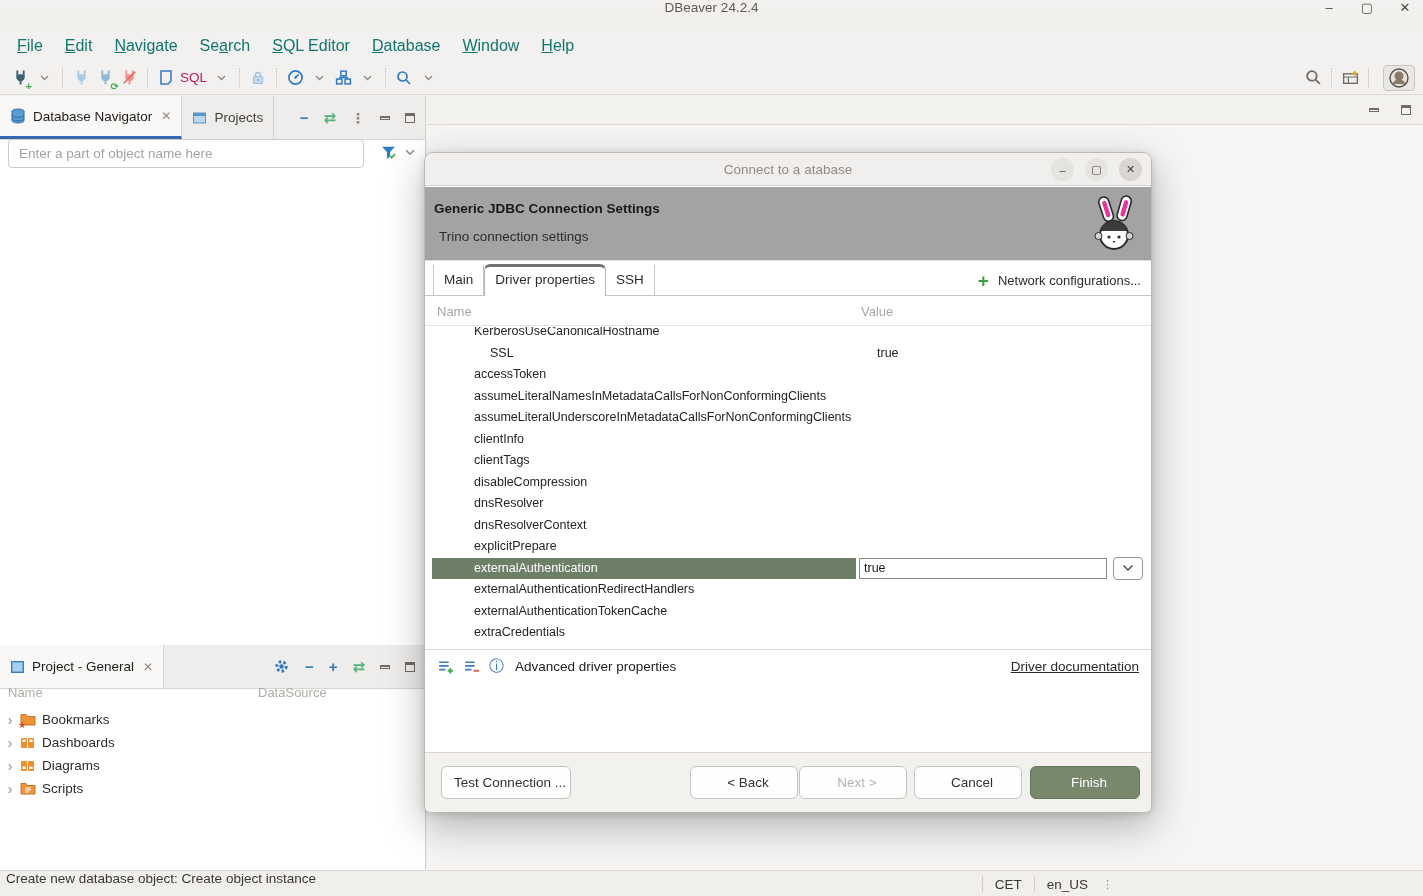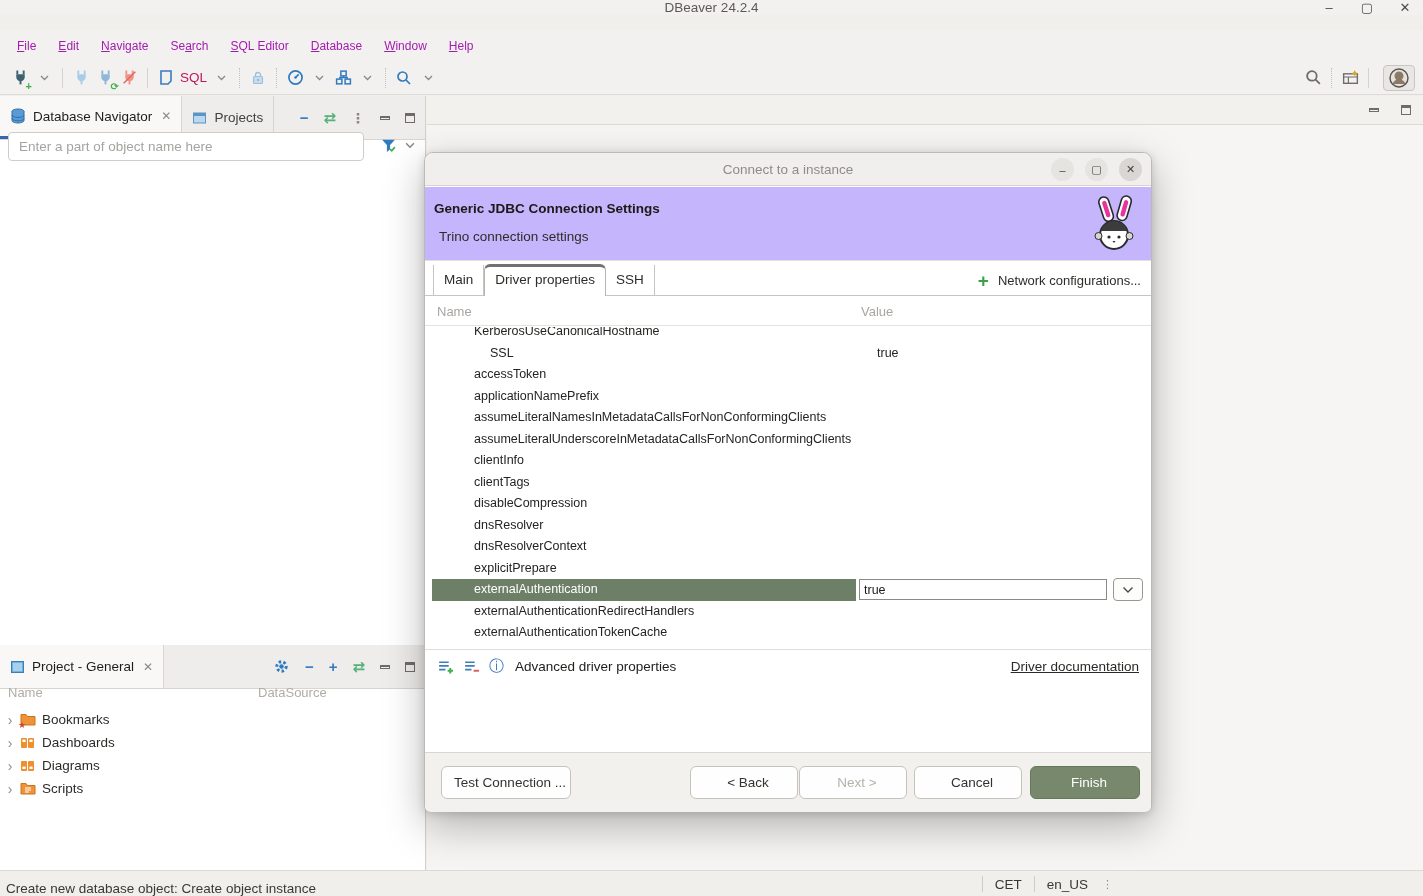--- a/index.html
+++ b/index.html
@@ -14,21 +14,21 @@
   
   .titlebar { position:absolute; top:0; left:0; right:0; height:30; background:#f3f1ef;
     display:flex; align-items:center; justify-content:center; }
   .titlebar .wtitle { color:#5d5a56; font-size:13.5px; }
   .wctrls { position:absolute; right:10px; top:0; height:30; display:flex; align-items:center; gap:22px;
     color:#4c4a47; font-size:13px; }
   .wctrls span { width:16px; text-align:center; cursor:default; }
 
   .menubar { position:absolute; top:30px; left:0; right:0; height:31px; background:#f3f1ef;
     display:flex; align-items:center; padding-left:6px; }
-  .menubar .mitem { padding:0 11px; color:#a21caf; font-size:12px; }
+  .menubar .mitem { padding:0 11px; color:#0f766e; font-size:16px; }
   .menubar .mitem u { text-decoration:underline; }
 
   .toolbar { position:absolute; top:61px; left:0; right:0; height:34px; background:#f3f1ef;
     border-bottom:1px solid #dedbd7; display:flex; align-items:center; padding:0 8px; }
   .tbi { width:24px; height:24px; display:flex; align-items:center; justify-content:center; position:relative; }
   .tbsep { width:1px; height:20px; background:#d6d3cf; margin:0 6px; }
   .tbsepd { width:1px; height:20px; border-left:1px dotted #c6c3bf; margin:0 6px; }
   .sql-label { color:#be185d; font-size:13.5px; margin:0 2px; }
   .plugplus { position:absolute; right:0px; bottom:-1px; color:#3fae4a; font-weight:bold; font-size:11px; line-height:10px; }
   .plugref  { position:absolute; right:-2px; bottom:-2px; color:#3fae4a; font-weight:bold; font-size:10px; line-height:10px; }
@@ -48,55 +48,55 @@
   .ptab { display:flex; align-items:center; gap:7px; padding:0 10px; border-right:1px solid #d8d5d1; font-size:13.5px; color:#44423f; }
   .ptab.active { background:#f9f8f6; color:#1f1d1b; border-bottom:3px solid #3566ae; }
   .ptab .x { color:#8b8884; font-size:12px; margin-left:2px; }
   .ptools { margin-left:auto; display:flex; align-items:center; gap:15px; padding-right:10px; }
   .ico-blue { color:#2f7bc0; font-weight:bold; font-size:15px; line-height:1; }
   .ico-green { color:#53b179; font-weight:bold; font-size:15px; line-height:1; }
   .ico-gray { color:#8a8784; font-weight:bold; font-size:14px; line-height:1; }
   .mini { width:10px; height:4px; border:1px solid #6e6b68; border-top-width:2px; }
   .maxi { width:10px; height:10px; border:1px solid #6e6b68; border-top-width:3px; }
 
-  .filterwrap { position:absolute; top:36px; left:8px; right:8px; height:44px; }
+  .filterwrap { position:absolute; top:43px; left:8px; right:8px; height:44px; }
   .filterwrap input { width:356px; height:29px; border:1px solid #d0cdc9; border-radius:4px; padding:0 10px;
     font-family:inherit; font-size:13.5px; color:#2e2c29; background:#fff; outline:none; }
   .filterwrap input::placeholder { color:#a6a3a0; }
   .filter-icons { position:absolute; right:2px; top:5px; display:flex; align-items:center; gap:8px; }
 
   .projpanel { position:absolute; left:0; right:0; top:549px; bottom:0; background:#fff; }
   .cols { position:absolute; top:33px; left:0; right:0; height:28px; display:flex; align-items:center; color:#b0acа8; }
   .cols .c1 { padding-left:8px; color:#b0aca8; }
   .cols .c2 { position:absolute; left:258px; color:#b0aca8; }
   .tree { position:absolute; top:63px; left:0; right:0; }
   .titem { height:23px; display:flex; align-items:center; gap:5px; padding-left:5px; font-size:13.5px; }
   .titem .chev { color:#8f8c88; font-size:14px; width:10px; text-align:center; }
   .iconwrap { width:17px; height:15px; position:relative; display:flex; align-items:center; }
   .bstar { position:absolute; left:-2px; bottom:-3px; color:#d2452b; font-size:9px; }
 
   
   .statusbar { position:absolute; left:0; right:0; bottom:0; height:26px; background:#f1efec; border-top:1px solid #dcd9d5;
-    display:flex; align-items:flex-end; padding-left:6px; color:#3a3835; font-size:13.5px; }
+    display:flex; align-items:flex-start; padding-left:6px; color:#3a3835; font-size:13.5px; }
   .sb-right { position:absolute; right:311px; top:0; height:26px; display:flex; align-items:center; gap:0; color:#3a3835; }
   .sb-sep { width:1px; height:16px; background:#d0cdc9; margin:0 0; }
   .sb-cell { padding:0 12px; }
   .sb-grip { color:#8a8784; font-size:11px; letter-spacing:-1px; margin-left:2px; }
 
   
   .dialog { position:absolute; left:424px; top:152px; width:728px; height:660px; background:#fff;
     border:1px solid #bdbab6; border-radius:9px 9px 6px 6px; box-shadow:0 14px 40px rgba(0,0,0,.28), 0 2px 8px rgba(0,0,0,.15); z-index:5; }
   .dlg-title { position:absolute; top:0; left:0; right:0; height:33px; background:#f1efed; border-bottom:1px solid #d6d3cf;
     border-radius:9px 9px 0 0; display:flex; align-items:center; justify-content:center; color:#8f8b87; font-size:13.5px; }
   .dlg-ctrls { position:absolute; right:9px; top:5px; display:flex; gap:11px; }
   .dcirc { width:23px; height:23px; border-radius:50%; background:#e6e4e1; color:#45423f; font-size:11px;
     display:flex; align-items:center; justify-content:center; }
   .dcirc.close { background:#d9d6d3; }
 
-  .dlg-header { position:absolute; top:34px; left:0; right:0; height:74px; background:#c4b5fd; border-bottom:1px solid #e3e0dc; }
+  .dlg-header { position:absolute; top:34px; left:0; right:0; height:74px; background:#a3a3a3; border-bottom:1px solid #e3e0dc; }
   .dlg-h1 { position:absolute; left:9px; top:14px; font-weight:bold; font-size:13.5px; color:#1b1916; }
   .dlg-h2 { position:absolute; left:14px; top:42px; font-size:13.5px; color:#2e2c29; }
   .bunny { position:absolute; right:14px; top:8px; }
 
   .dlg-tabs { position:absolute; top:109px; left:0; right:0; height:34px; border-bottom:1px solid #c8c5c1;
     display:flex; align-items:flex-end; padding-left:8px; }
   .dtab { padding:7px 10px 8px; font-size:13.5px; color:#2e2c29; border-right:1px solid #c8c5c1; }
   .dtab:first-child { border-left:1px solid #c8c5c1; }
   .dtab.sel { background:#fff; border-top:3px solid #737170; border-left:1px solid #b8b5b1; border-right:1px solid #b8b5b1;
     border-radius:6px 6px 0 0; margin-bottom:-1px; padding-top:5px; padding-bottom:9px; }
@@ -403,21 +403,21 @@
   <div class="editor">
     <div class="editor-strip">
       <span class="mini"></span>
       <span class="maxi"></span>
     </div>
   </div>
 </div>
 
 <div class="dialog">
   <div class="dlg-title">
-    <span>Connect to a instance</span>
+    <span>Connect to a atabase</span>
     <span class="dlg-ctrls">
       <span class="dcirc">–</span>
       <span class="dcirc">▢</span>
       <span class="dcirc close">✕</span>
     </span>
   </div>
 
   <div class="dlg-header">
     <div class="dlg-h1">Generic JDBC Connection Settings</div>
     <div class="dlg-h2">Trino connection settings</div>
@@ -460,23 +460,20 @@
         <span class="nm">KerberosUseCanonicalHostname</span>
       </div>
     <div class="trow b">
         <span class="nm">SSL</span>
         <span class="vl">true</span>
       </div>
     <div class="trow">
         <span class="nm">accessToken</span>
       </div>
     <div class="trow">
-        <span class="nm">applicationNamePrefix</span>
-      </div>
-    <div class="trow">
         <span class="nm">assumeLiteralNamesInMetadataCallsForNonConformingClients</span>
       </div>
     <div class="trow">
         <span class="nm">assumeLiteralUnderscoreInMetadataCallsForNonConformingClients</span>
       </div>
     <div class="trow">
         <span class="nm">clientInfo</span>
       </div>
     <div class="trow">
         <span class="nm">clientTags</span>

